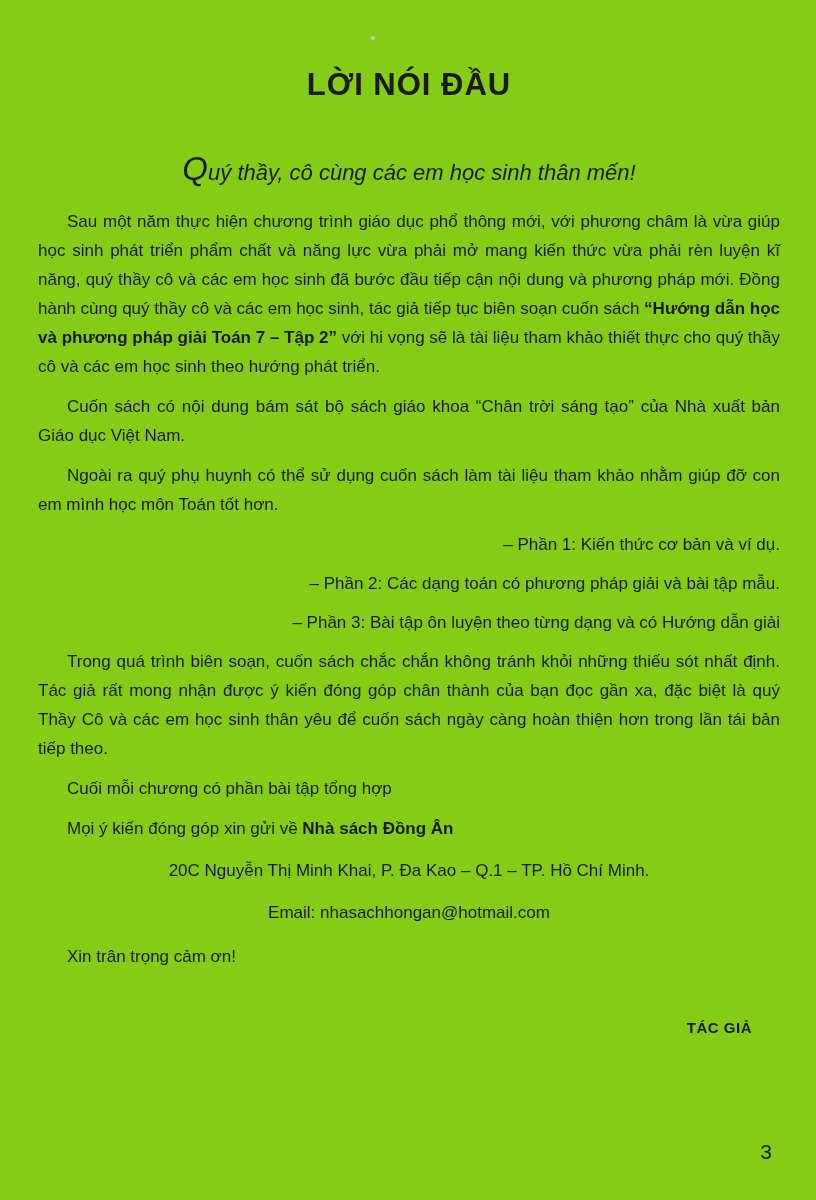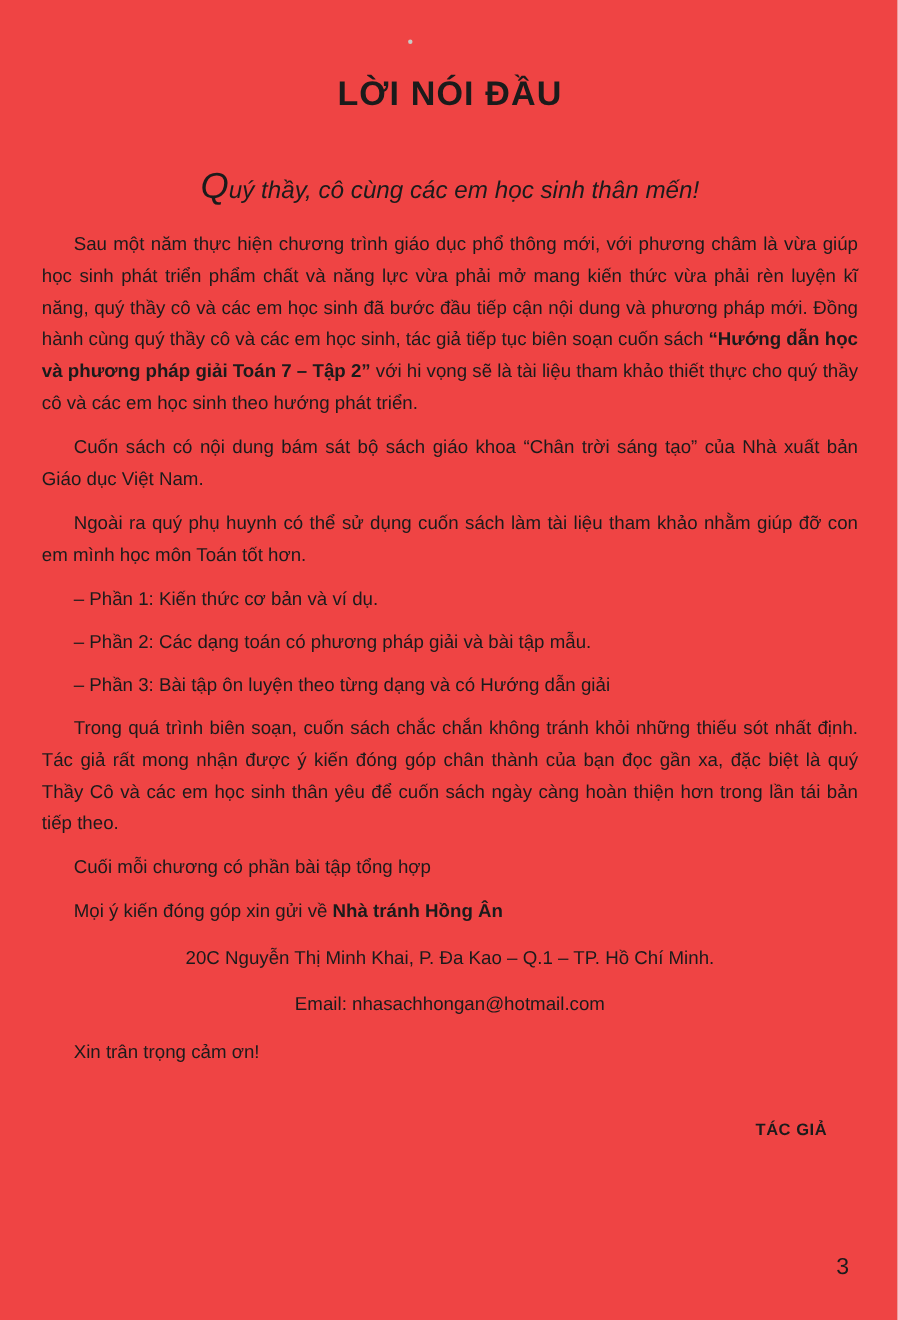--- a/index.html
+++ b/index.html
@@ -6,21 +6,21 @@
     margin: 0;
     padding: 0;
     background: #e9e9e7;
     font-family: "Liberation Sans", sans-serif;
   }
   .page {
     position: relative;
     width: 816px;
     height: 1200px;
     margin: 0 auto;
-    background: #ef4444;
+    background: #84cc16;
     color: #1b1b1b;
     overflow: hidden;
     box-sizing: border-box;
     padding: 66px 36px 0 38px;
   }
   .speck {
     position: absolute;
     left: 371px;
     top: 36px;
     width: 4px;
@@ -47,21 +47,21 @@
     margin: 0 0 17px 0;
     line-height: 34px;
     text-align: center;
   }
   .salutation .big-q {
     font-size: 33px;
     line-height: 30px;
   }
   .indent { text-indent: 29px; }
   .justify { text-align: justify; }
-  .part { margin-bottom: 10px; }
+  .part { margin-bottom: 10px; text-align: right; }
   .center { text-align: center; }
   .italic { }
   b { font-weight: bold; }
   .contact { margin-bottom: 13px; }
   .addr { margin-bottom: 13px; }
   .email { margin-bottom: 15px; }
   .author {
     margin-top: 42px;
     text-align: right;
     padding-right: 28px;
@@ -97,21 +97,21 @@
   <p class="indent part">– Phần 1: Kiến thức cơ bản và ví dụ.</p>
 
   <p class="indent part">– Phần 2: Các dạng toán có phương pháp giải và bài tập mẫu.</p>
 
   <p class="indent part">– Phần 3: Bài tập ôn luyện theo từng dạng và có Hướng dẫn giải</p>
 
   <p class="indent justify">Trong quá trình biên soạn, cuốn sách chắc chắn không tránh khỏi những thiếu sót nhất định. Tác giả rất mong nhận được ý kiến đóng góp chân thành của bạn đọc gần xa, đặc biệt là quý Thầy Cô và các em học sinh thân yêu để cuốn sách ngày càng hoàn thiện hơn trong lần tái bản tiếp theo.</p>
 
   <p class="indent">Cuối mỗi chương có phần bài tập tổng hợp</p>
 
-  <p class="indent contact"><span>Mọi ý kiến đóng góp xin gửi về </span><b>Nhà tránh Hồng Ân</b></p>
+  <p class="indent contact"><span>Mọi ý kiến đóng góp xin gửi về </span><b>Nhà sách Đồng Ân</b></p>
 
   <p class="center addr">20C Nguyễn Thị Minh Khai, P. Đa Kao – Q.1 – TP. Hồ Chí Minh.</p>
 
   <p class="center email"><span>Email: </span><span>nhasachhongan@hotmail.com</span></p>
 
   <p class="indent italic">Xin trân trọng cảm ơn!</p>
 
   <p class="author">TÁC GIẢ</p>
 
   <div class="page-number">3</div>

